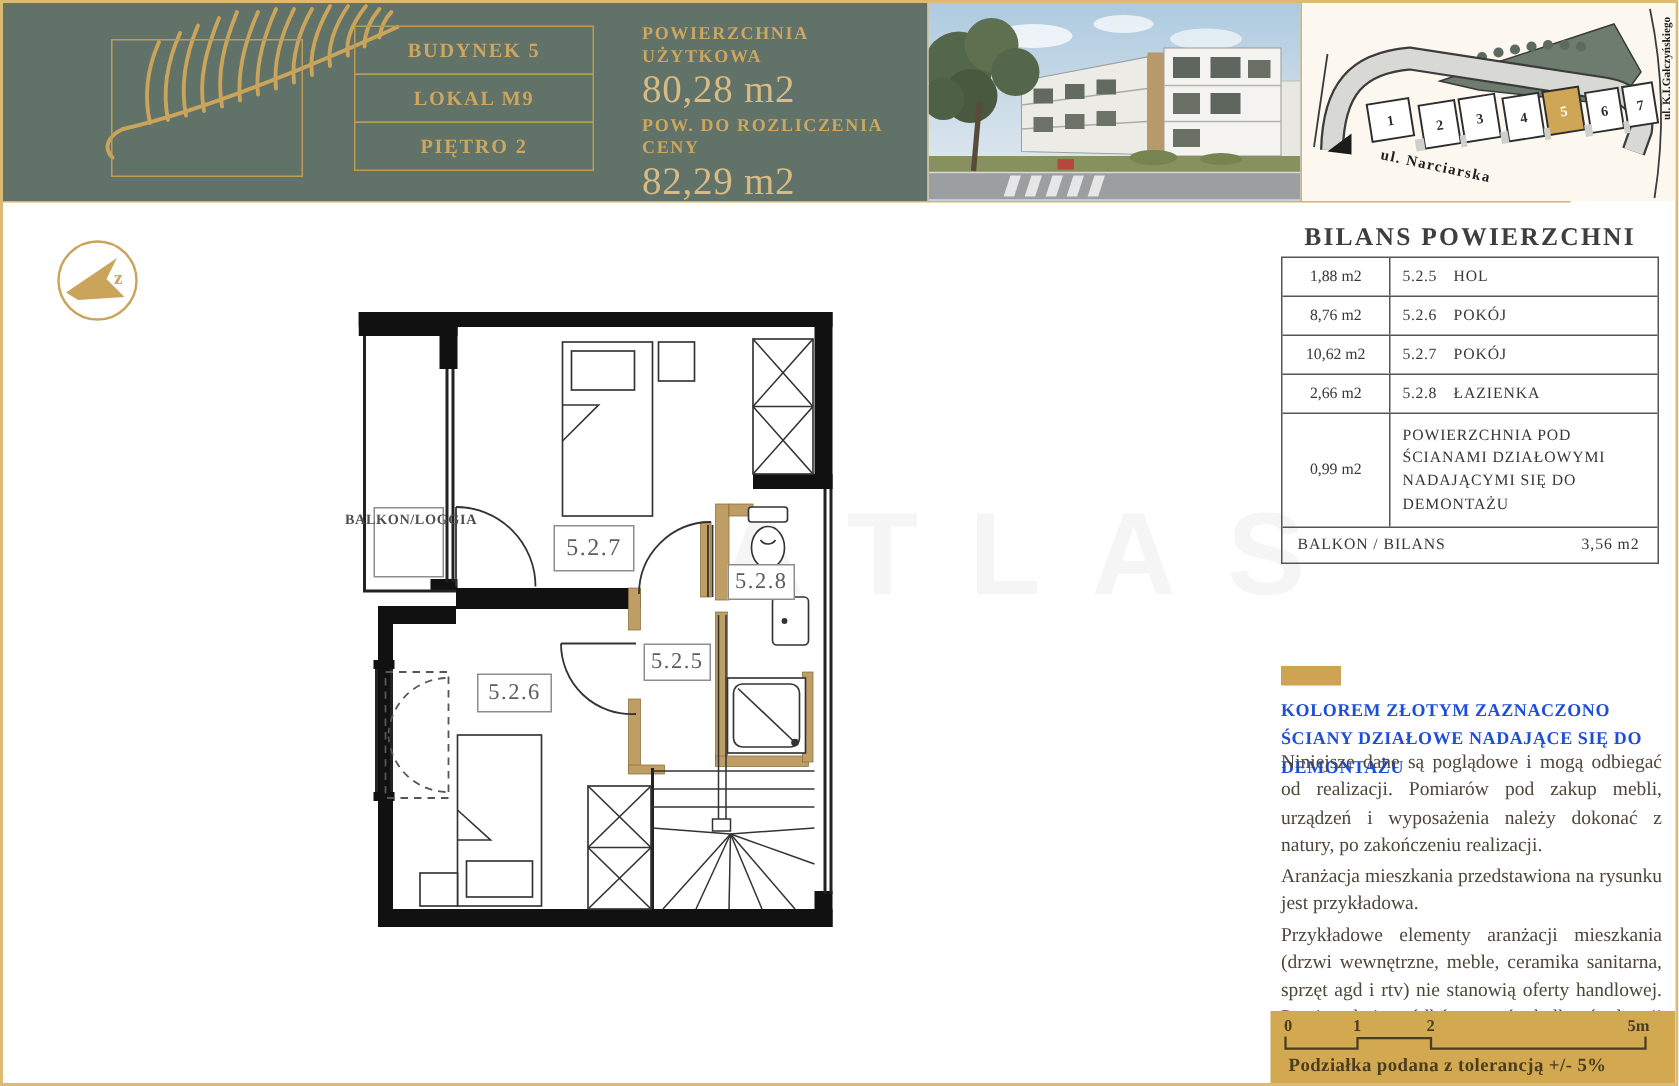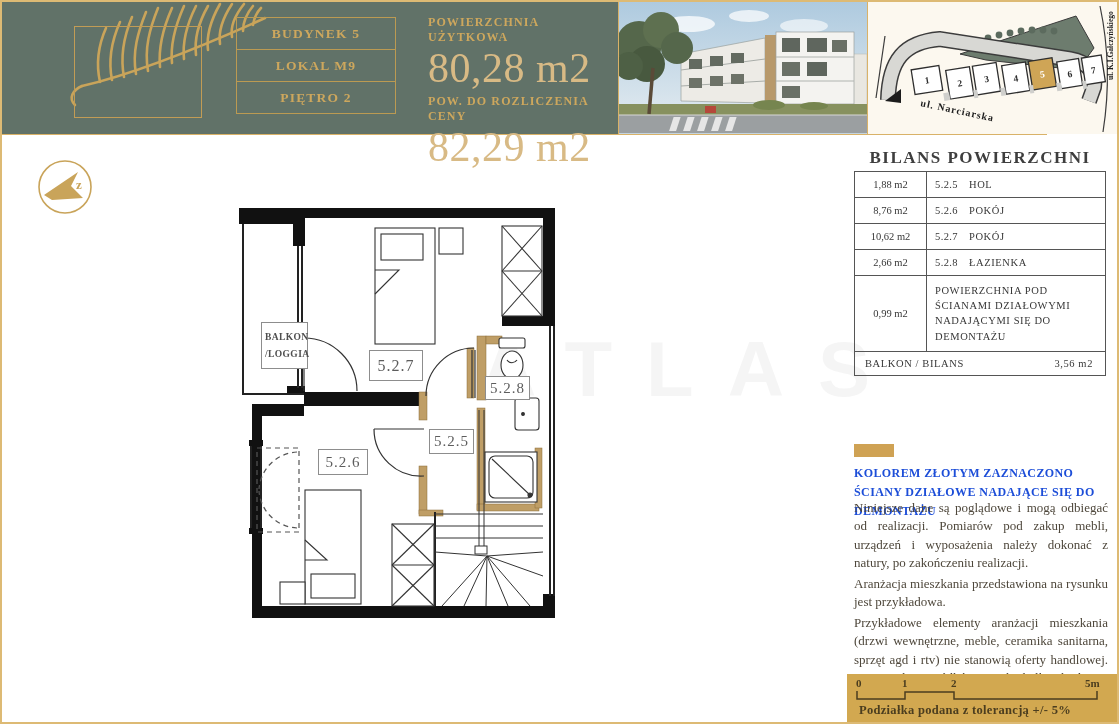--- a/index.html
+++ b/index.html
@@ -14,41 +14,41 @@
   .logo-box{position:absolute;left:72px;top:24px;width:128px;height:92px;
             border:1px solid #c29c55;}
   .fern{position:absolute;left:58px;top:-16px;width:230px;height:130px;pointer-events:none;}
   .info-boxes{position:absolute;left:234px;top:15px;width:160px;}
   .info-box{height:33px;border:1px solid #bb9a52;margin-top:-1px;
             color:#cda75d;font-weight:bold;font-size:13.5px;letter-spacing:1.2px;
             text-align:center;line-height:32px;}
   .info-box:first-child{margin-top:0;}
   .area-block{position:absolute;left:426px;top:11px;color:#cda75d;}
   .area-label{font-size:12px;font-weight:bold;letter-spacing:1.1px;margin-top:2px;}
-  .area-value{font-size:42px;color:#d8ba85;line-height:1.12;letter-spacing:.5px;}
+  .area-value{font-size:26px;color:#d8ba85;line-height:1.12;letter-spacing:.5px;}
   .photo{position:relative;width:250px;height:100%;flex:none;border-left:1px solid #d9b268;
          border-right:1px solid #d9b268;overflow:hidden;background:#c3d4e0;}
   .sitemap{position:relative;flex:1;background:#fcf8ef;}
   
   .compass{position:absolute;left:34px;top:156px;width:58px;height:58px;}
   
   .watermark{position:absolute;left:410px;top:322px;width:560px;height:86px;
              font-family:"Liberation Sans",sans-serif;font-weight:bold;font-size:78px;
              letter-spacing:34px;color:rgba(70,70,70,0.055);text-align:center;
              user-select:none;pointer-events:none;}
   
   .plan{position:absolute;left:237px;top:206px;width:320px;height:412px;}
   .plan svg{position:absolute;left:0;top:0;}
   .room-label{position:absolute;background:#fff;border:1px solid #8d8d8d;color:#5d5d5d;
               text-align:center;font-size:15px;letter-spacing:1px;
               display:flex;align-items:center;justify-content:center;}
-  .balkon-label{position:absolute;left:10px;top:114px;width:47px;height:47px;
+  .balkon-label{position:absolute;left:10px;top:130px;width:47px;height:47px;
               background:#fff;border:1px solid #8d8d8d;color:#4f4f4f;font-size:9.5px;
-              font-weight:bold;letter-spacing:.4px;display:flex;flex-direction:column;
-              justify-content:center;padding-left:3px;line-height:1.7;margin-left:12px;}
+              font-weight:bold;letter-spacing:.4px;display:flex;flex-direction:row;
+              justify-content:center;padding-left:3px;line-height:1.7;}
   
   .bilans-title{position:absolute;left:852px;top:146px;width:252px;text-align:center;
                 font-size:17px;font-weight:bold;letter-spacing:1.5px;color:#3e3e3e;}
   .btable{position:absolute;left:852px;top:169px;width:252px;border:1px solid #555;
           font-size:10.5px;color:#373737;}
   .brow{display:flex;border-top:1px solid #555;}
   .brow:first-child{border-top:none;}
   .bcell-area{width:72px;flex:none;border-right:1px solid #555;display:flex;
               align-items:center;justify-content:center;font-size:10.5px;padding:7px 2px;}
   .bcell-desc{flex:1;display:flex;align-items:center;padding:7px 8px;letter-spacing:.4px;}

